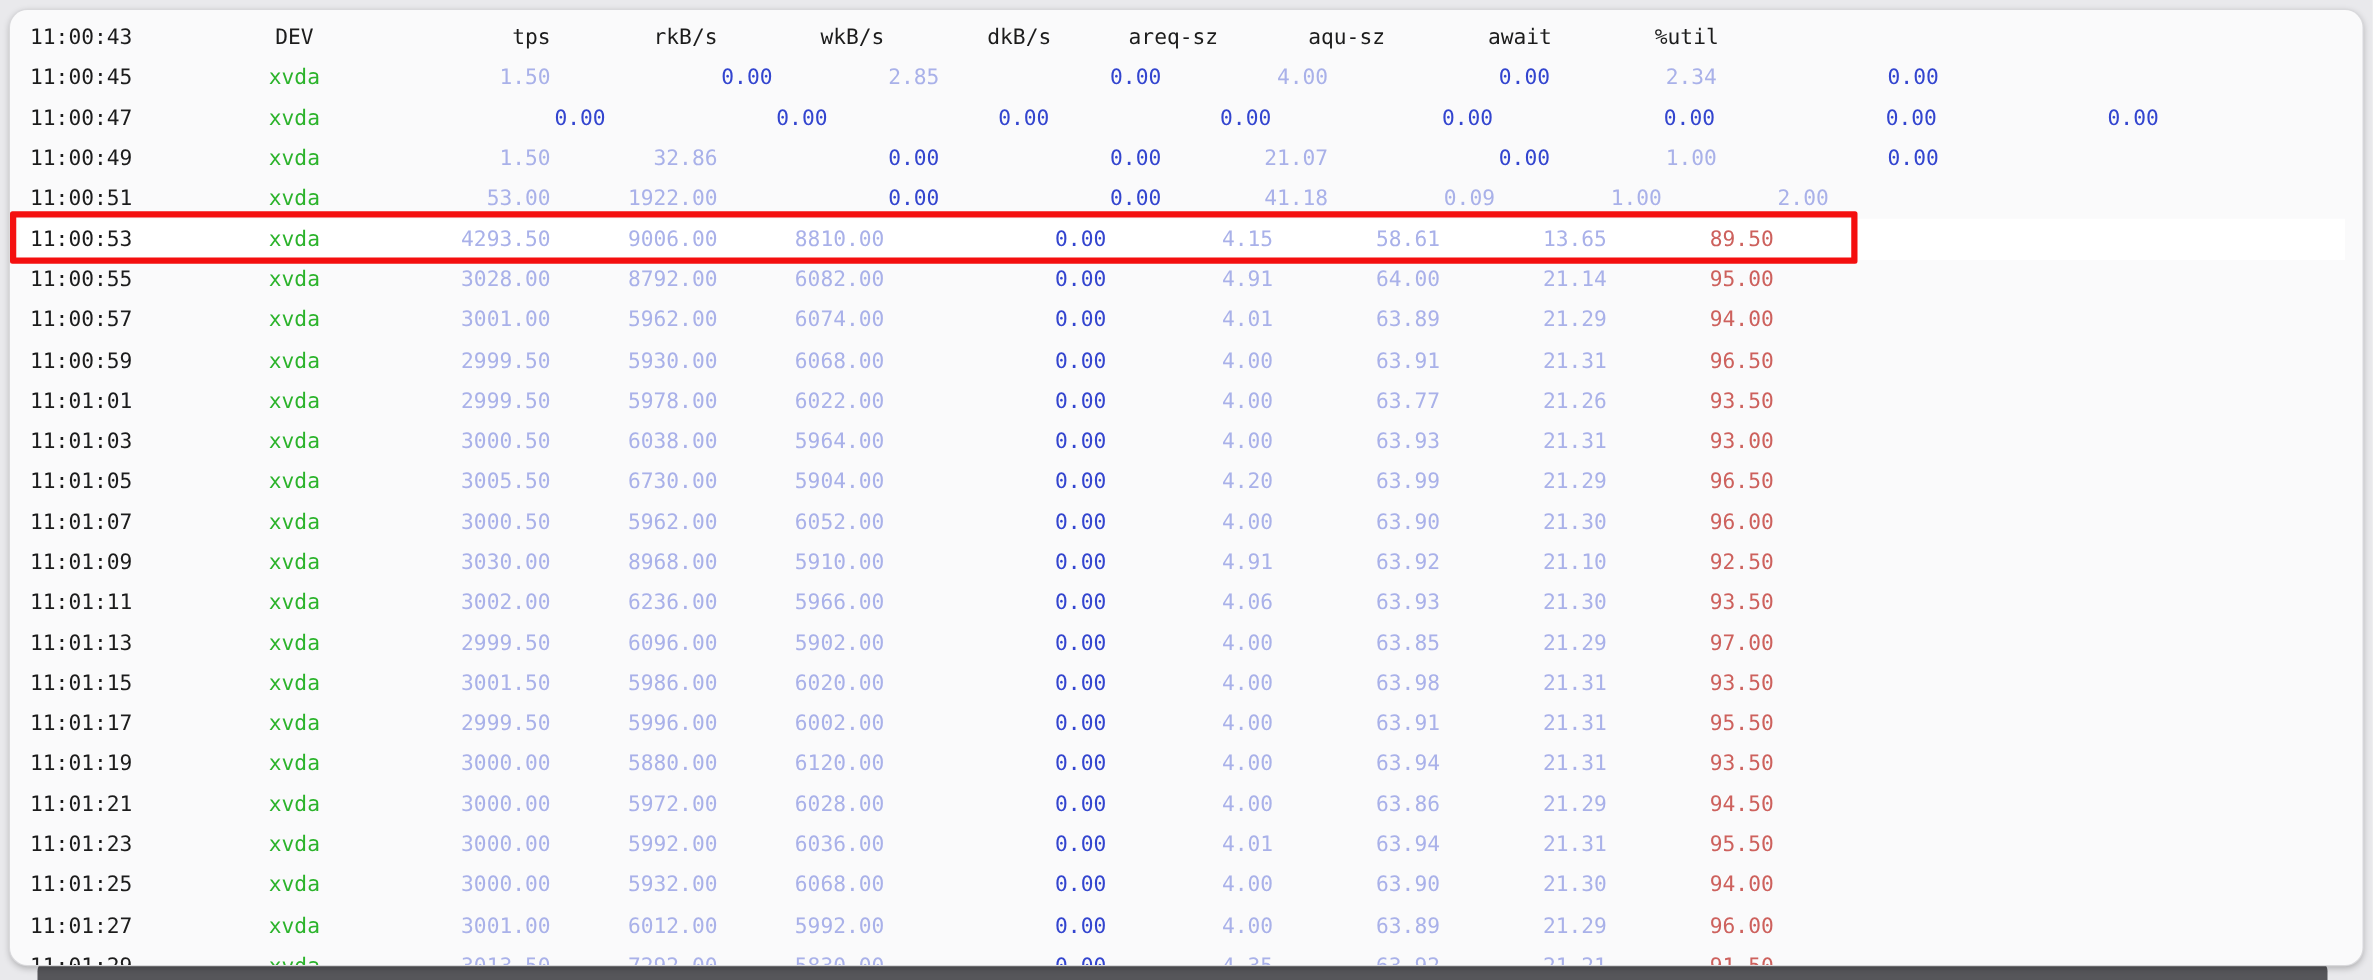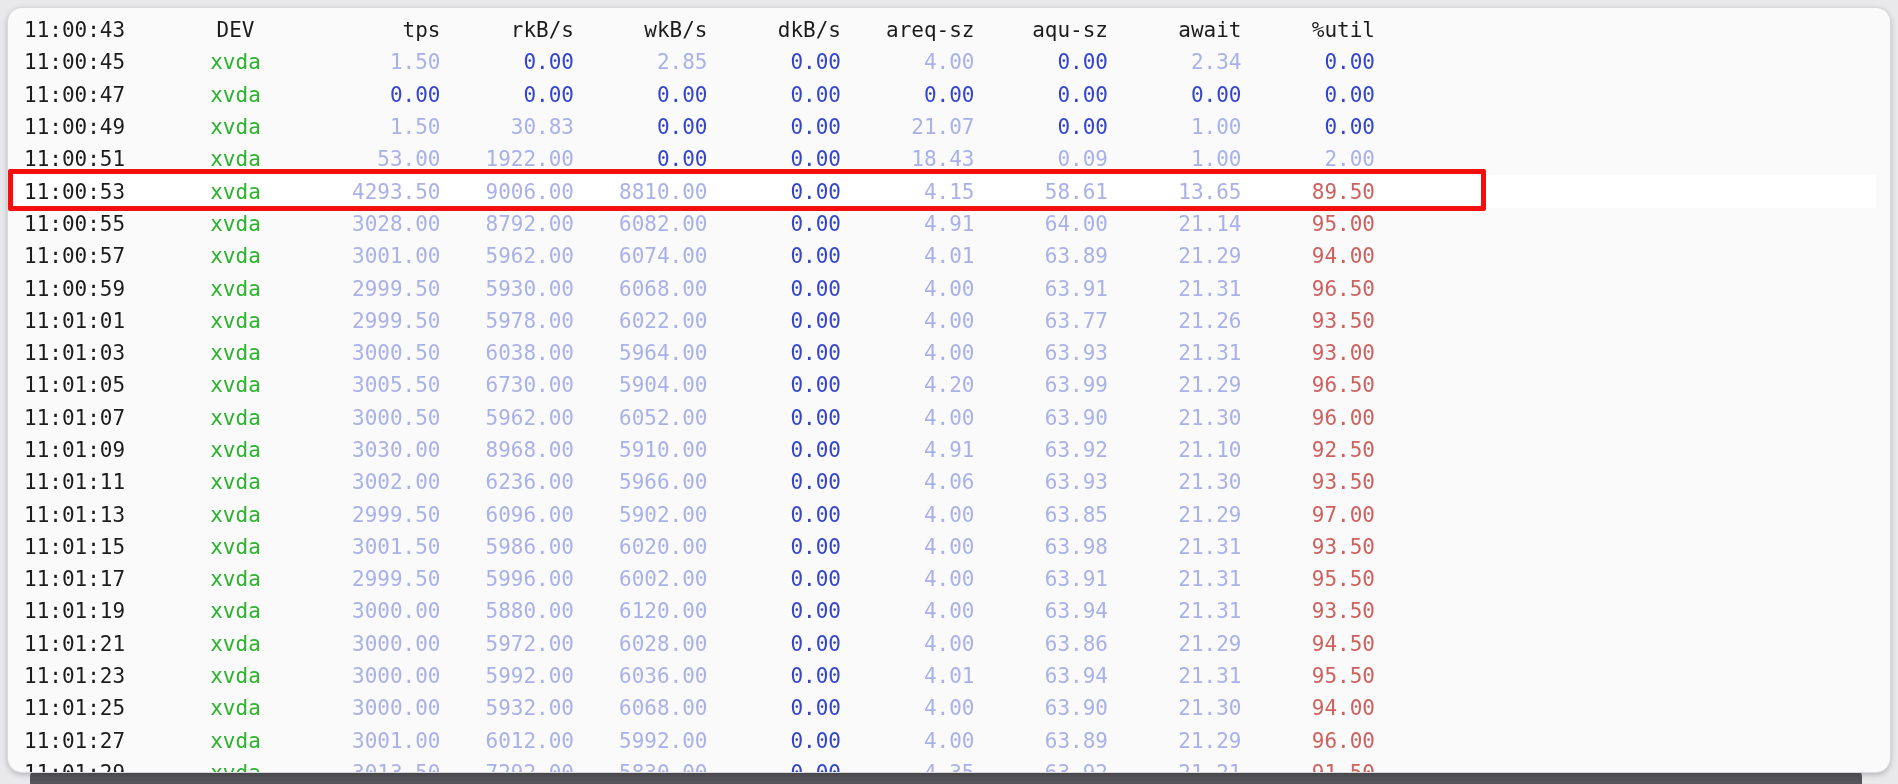--- a/index.html
+++ b/index.html
@@ -41,30 +41,30 @@
   .term-content {
     position: absolute;
     left: 8px;
     top: 6px;
     width: 1860px;
   }
   .row {
     display: flex;
     align-items: center;
     height: 32.3px;
-    font-size: 21px;
+    font-size: 17px;
     white-space: pre;
   }
   .row.highlight { background: #ffffff; }
   .c-time  { width: 140px; text-align: left;  padding-left: 8px; }
   .c-dev   { width: 143px; text-align: center; }
   .c-num   { width: 133.5px; text-align: right; }
   .t-black { color: var(--text_black); }
   .t-green { color: var(--dev_green); }
-  .n-zero  { color: var(--zero_blue); }
+  .n-zero  { color: var(--zero_blue); margin-left: 44px; }
   .n-val   { color: var(--value_lavender); }
   .n-red   { color: var(--util_red); }
   
   .highlight-box {
     position: absolute;
     left: 8px;
     top: 169px;
     width: 1478px;
     height: 42px;
     border: 5px solid var(--highlight_red);
@@ -77,22 +77,22 @@
 <body>
 
 <div class="stage">
   <div class="behind-bar"></div>
 
   <div class="terminal-card">
     <div class="term-content" id="term-content">
         <div class="row"><div class="c-time t-black">11:00:43</div><div class="c-dev t-black">DEV</div><div class="c-num t-black">tps</div><div class="c-num t-black">rkB/s</div><div class="c-num t-black">wkB/s</div><div class="c-num t-black">dkB/s</div><div class="c-num t-black">areq-sz</div><div class="c-num t-black">aqu-sz</div><div class="c-num t-black">await</div><div class="c-num t-black">%util</div></div>
         <div class="row"><div class="c-time t-black">11:00:45</div><div class="c-dev t-green">xvda</div><div class="c-num n-val">1.50</div><div class="c-num n-zero">0.00</div><div class="c-num n-val">2.85</div><div class="c-num n-zero">0.00</div><div class="c-num n-val">4.00</div><div class="c-num n-zero">0.00</div><div class="c-num n-val">2.34</div><div class="c-num n-zero">0.00</div></div>
         <div class="row"><div class="c-time t-black">11:00:47</div><div class="c-dev t-green">xvda</div><div class="c-num n-zero">0.00</div><div class="c-num n-zero">0.00</div><div class="c-num n-zero">0.00</div><div class="c-num n-zero">0.00</div><div class="c-num n-zero">0.00</div><div class="c-num n-zero">0.00</div><div class="c-num n-zero">0.00</div><div class="c-num n-zero">0.00</div></div>
-        <div class="row"><div class="c-time t-black">11:00:49</div><div class="c-dev t-green">xvda</div><div class="c-num n-val">1.50</div><div class="c-num n-val">30.83</div><div class="c-num n-zero">0.00</div><div class="c-num n-zero">0.00</div><div class="c-num n-val">21.07</div><div class="c-num n-zero">0.00</div><div class="c-num n-val">1.00</div><div class="c-num n-zero">0.00</div></div>
-        <div class="row"><div class="c-time t-black">11:00:51</div><div class="c-dev t-green">xvda</div><div class="c-num n-val">53.00</div><div class="c-num n-val">1922.00</div><div class="c-num n-zero">0.00</div><div class="c-num n-zero">0.00</div><div class="c-num n-val">18.43</div><div class="c-num n-val">0.09</div><div class="c-num n-val">1.00</div><div class="c-num n-val">2.00</div></div>
+        <div class="row"><div class="c-time t-black">11:00:49</div><div class="c-dev t-green">xvda</div><div class="c-num n-val">1.50</div><div class="c-num n-val">32.86</div><div class="c-num n-zero">0.00</div><div class="c-num n-zero">0.00</div><div class="c-num n-val">21.07</div><div class="c-num n-zero">0.00</div><div class="c-num n-val">1.00</div><div class="c-num n-zero">0.00</div></div>
+        <div class="row"><div class="c-time t-black">11:00:51</div><div class="c-dev t-green">xvda</div><div class="c-num n-val">53.00</div><div class="c-num n-val">1922.00</div><div class="c-num n-zero">0.00</div><div class="c-num n-zero">0.00</div><div class="c-num n-val">41.18</div><div class="c-num n-val">0.09</div><div class="c-num n-val">1.00</div><div class="c-num n-val">2.00</div></div>
         <div class="row highlight"><div class="c-time t-black">11:00:53</div><div class="c-dev t-green">xvda</div><div class="c-num n-val">4293.50</div><div class="c-num n-val">9006.00</div><div class="c-num n-val">8810.00</div><div class="c-num n-zero">0.00</div><div class="c-num n-val">4.15</div><div class="c-num n-val">58.61</div><div class="c-num n-val">13.65</div><div class="c-num n-red">89.50</div></div>
         <div class="row"><div class="c-time t-black">11:00:55</div><div class="c-dev t-green">xvda</div><div class="c-num n-val">3028.00</div><div class="c-num n-val">8792.00</div><div class="c-num n-val">6082.00</div><div class="c-num n-zero">0.00</div><div class="c-num n-val">4.91</div><div class="c-num n-val">64.00</div><div class="c-num n-val">21.14</div><div class="c-num n-red">95.00</div></div>
         <div class="row"><div class="c-time t-black">11:00:57</div><div class="c-dev t-green">xvda</div><div class="c-num n-val">3001.00</div><div class="c-num n-val">5962.00</div><div class="c-num n-val">6074.00</div><div class="c-num n-zero">0.00</div><div class="c-num n-val">4.01</div><div class="c-num n-val">63.89</div><div class="c-num n-val">21.29</div><div class="c-num n-red">94.00</div></div>
         <div class="row"><div class="c-time t-black">11:00:59</div><div class="c-dev t-green">xvda</div><div class="c-num n-val">2999.50</div><div class="c-num n-val">5930.00</div><div class="c-num n-val">6068.00</div><div class="c-num n-zero">0.00</div><div class="c-num n-val">4.00</div><div class="c-num n-val">63.91</div><div class="c-num n-val">21.31</div><div class="c-num n-red">96.50</div></div>
         <div class="row"><div class="c-time t-black">11:01:01</div><div class="c-dev t-green">xvda</div><div class="c-num n-val">2999.50</div><div class="c-num n-val">5978.00</div><div class="c-num n-val">6022.00</div><div class="c-num n-zero">0.00</div><div class="c-num n-val">4.00</div><div class="c-num n-val">63.77</div><div class="c-num n-val">21.26</div><div class="c-num n-red">93.50</div></div>
         <div class="row"><div class="c-time t-black">11:01:03</div><div class="c-dev t-green">xvda</div><div class="c-num n-val">3000.50</div><div class="c-num n-val">6038.00</div><div class="c-num n-val">5964.00</div><div class="c-num n-zero">0.00</div><div class="c-num n-val">4.00</div><div class="c-num n-val">63.93</div><div class="c-num n-val">21.31</div><div class="c-num n-red">93.00</div></div>
         <div class="row"><div class="c-time t-black">11:01:05</div><div class="c-dev t-green">xvda</div><div class="c-num n-val">3005.50</div><div class="c-num n-val">6730.00</div><div class="c-num n-val">5904.00</div><div class="c-num n-zero">0.00</div><div class="c-num n-val">4.20</div><div class="c-num n-val">63.99</div><div class="c-num n-val">21.29</div><div class="c-num n-red">96.50</div></div>
         <div class="row"><div class="c-time t-black">11:01:07</div><div class="c-dev t-green">xvda</div><div class="c-num n-val">3000.50</div><div class="c-num n-val">5962.00</div><div class="c-num n-val">6052.00</div><div class="c-num n-zero">0.00</div><div class="c-num n-val">4.00</div><div class="c-num n-val">63.90</div><div class="c-num n-val">21.30</div><div class="c-num n-red">96.00</div></div>
         <div class="row"><div class="c-time t-black">11:01:09</div><div class="c-dev t-green">xvda</div><div class="c-num n-val">3030.00</div><div class="c-num n-val">8968.00</div><div class="c-num n-val">5910.00</div><div class="c-num n-zero">0.00</div><div class="c-num n-val">4.91</div><div class="c-num n-val">63.92</div><div class="c-num n-val">21.10</div><div class="c-num n-red">92.50</div></div>
         <div class="row"><div class="c-time t-black">11:01:11</div><div class="c-dev t-green">xvda</div><div class="c-num n-val">3002.00</div><div class="c-num n-val">6236.00</div><div class="c-num n-val">5966.00</div><div class="c-num n-zero">0.00</div><div class="c-num n-val">4.06</div><div class="c-num n-val">63.93</div><div class="c-num n-val">21.30</div><div class="c-num n-red">93.50</div></div>

